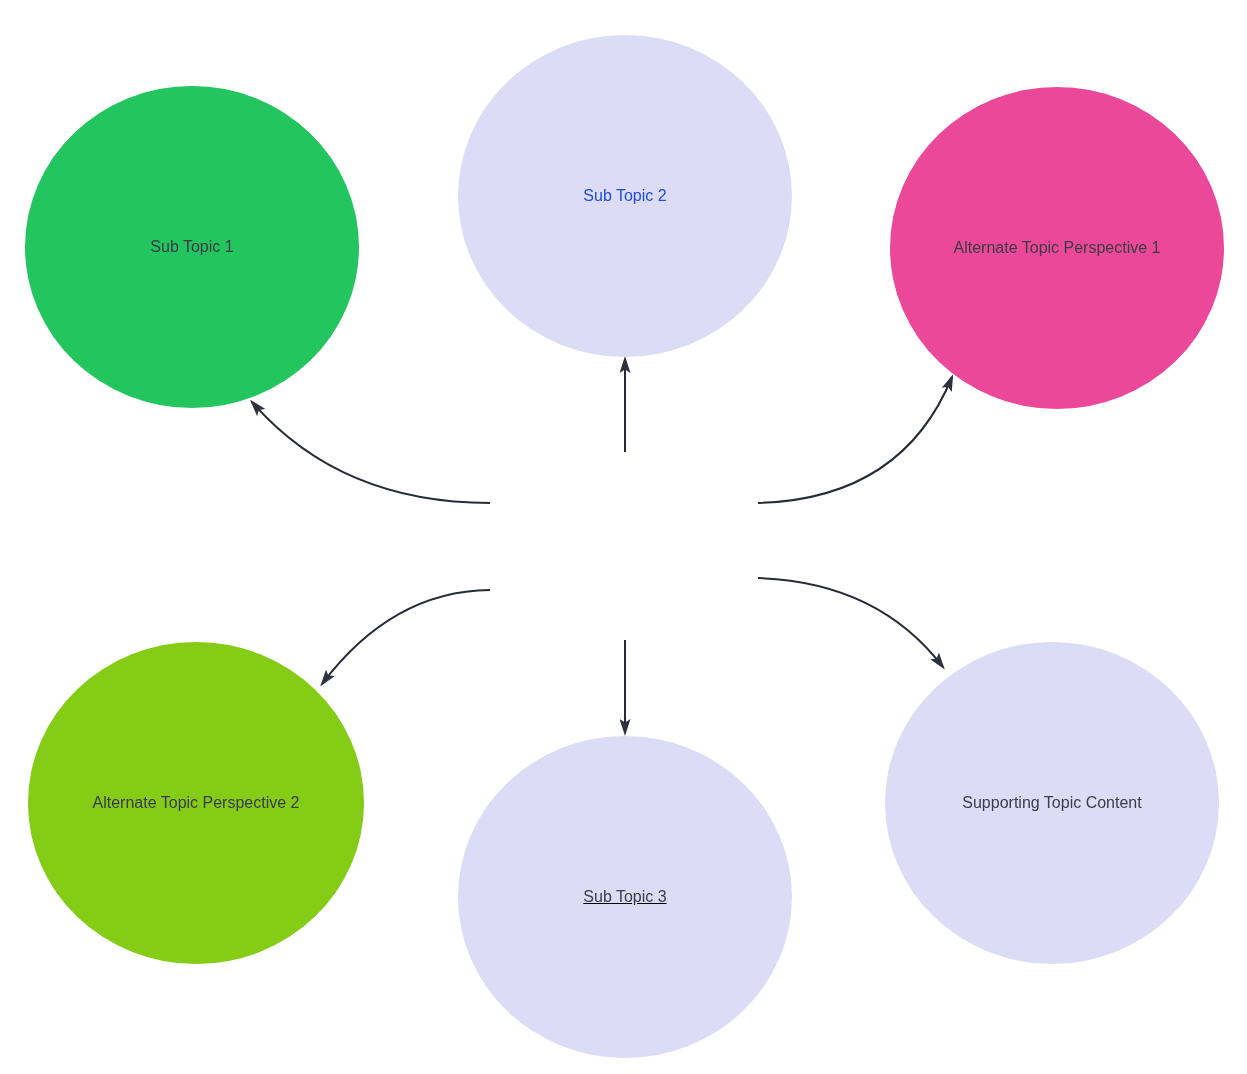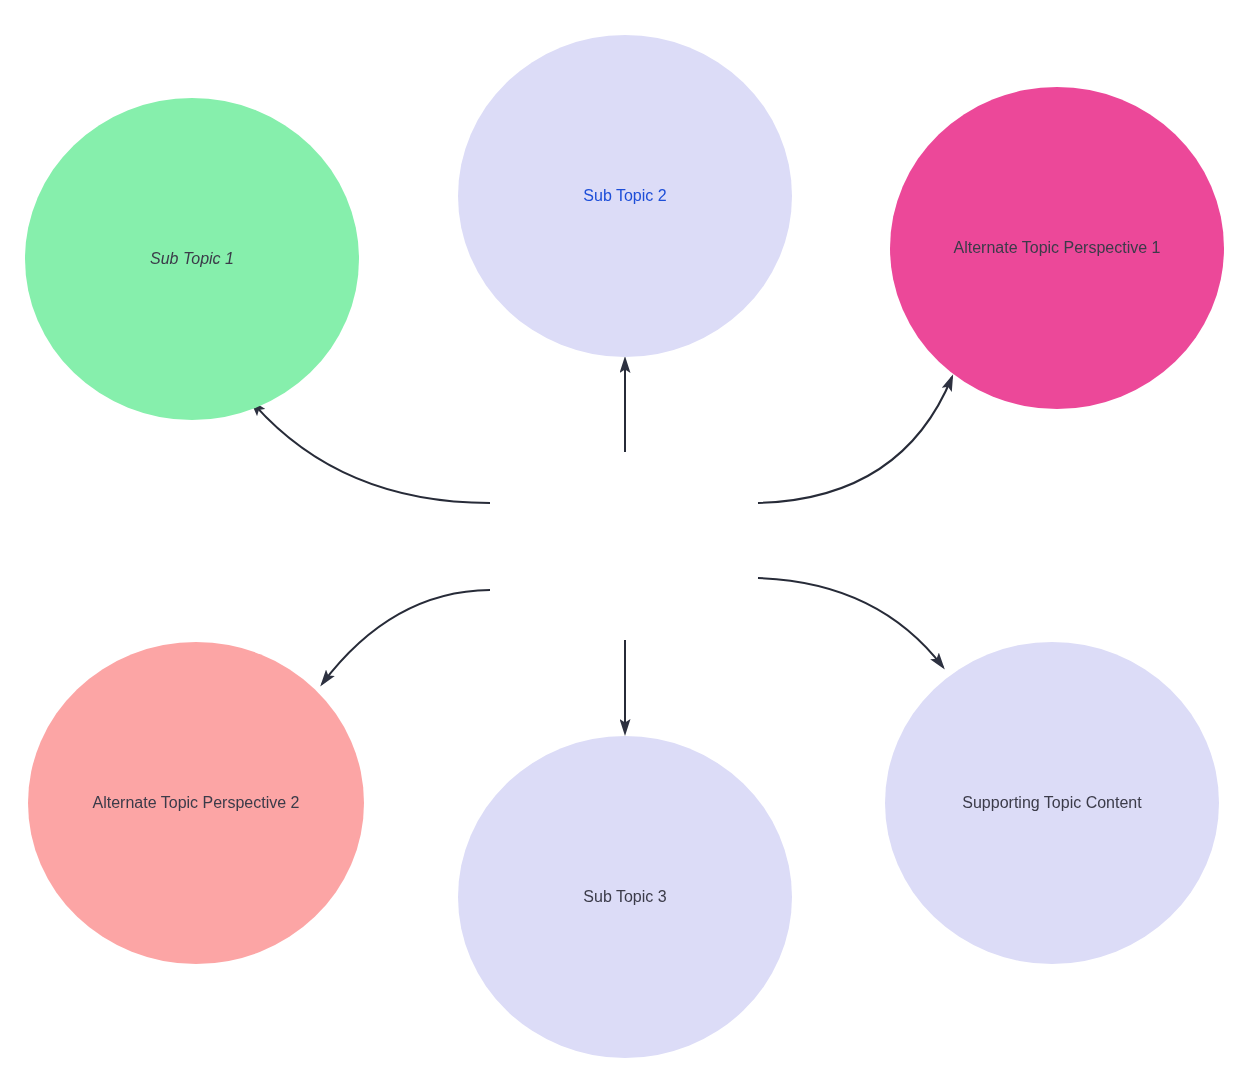--- a/index.html
+++ b/index.html
@@ -64,31 +64,31 @@
       </marker>
     </defs>
   <path class="connector" d="M 490 503 Q 340 503 252 402" stroke="#272b38" stroke-width="2" marker-end="url(#arrowhead)"></path>
       <path class="connector" d="M 625 452 L 625 359" stroke="#272b38" stroke-width="2" marker-end="url(#arrowhead)"></path>
       <path class="connector" d="M 758 503 Q 902 499 952 377" stroke="#272b38" stroke-width="2" marker-end="url(#arrowhead)"></path>
       <path class="connector" d="M 490 590 Q 392 591 322 684" stroke="#272b38" stroke-width="2" marker-end="url(#arrowhead)"></path>
       <path class="connector" d="M 625 640 L 625 733" stroke="#272b38" stroke-width="2" marker-end="url(#arrowhead)"></path>
       <path class="connector" d="M 758 578 Q 878 582 943 667" stroke="#272b38" stroke-width="2" marker-end="url(#arrowhead)"></path>
     </svg>
 
-<div class="topic-circle" style="left: 25px; top: 98px; width: 334px; height: 322px; background: #86efac; font-style: italic;">
+<div class="topic-circle" style="left: 25px; top: 86px; width: 334px; height: 322px; background: #22c55e;">
       <span class="node-label" style="color: rgb(59, 59, 73);">Sub Topic 1</span>
     </div>
     <div class="topic-circle" style="left: 458px; top: 35px; width: 334px; height: 322px; background: rgb(220, 220, 247);">
       <span class="node-label" style="color: #1d4ed8;">Sub Topic 2</span>
     </div>
     <div class="topic-circle" style="left: 890px; top: 87px; width: 334px; height: 322px; background: #ec4899;">
       <span class="node-label" style="color: rgb(59, 59, 73);">Alternate Topic Perspective 1</span>
     </div>
-    <div class="topic-circle" style="left: 28px; top: 642px; width: 336px; height: 322px; background: #fca5a5;">
+    <div class="topic-circle" style="left: 28px; top: 642px; width: 336px; height: 322px; background: #84cc16;">
       <span class="node-label" style="color: rgb(59, 59, 73);">Alternate Topic Perspective 2</span>
     </div>
-    <div class="topic-circle" style="left: 458px; top: 736px; width: 334px; height: 322px; background: rgb(220, 220, 247);">
+    <div class="topic-circle" style="left: 458px; top: 736px; width: 334px; height: 322px; background: rgb(220, 220, 247); text-decoration: underline;">
       <span class="node-label" style="color: rgb(59, 59, 73);">Sub Topic 3</span>
     </div>
     <div class="topic-circle" style="left: 885px; top: 642px; width: 334px; height: 322px; background: rgb(220, 220, 247);">
       <span class="node-label" style="color: rgb(59, 59, 73);">Supporting Topic Content</span>
     </div>
   </div>
 
 </body></html>

